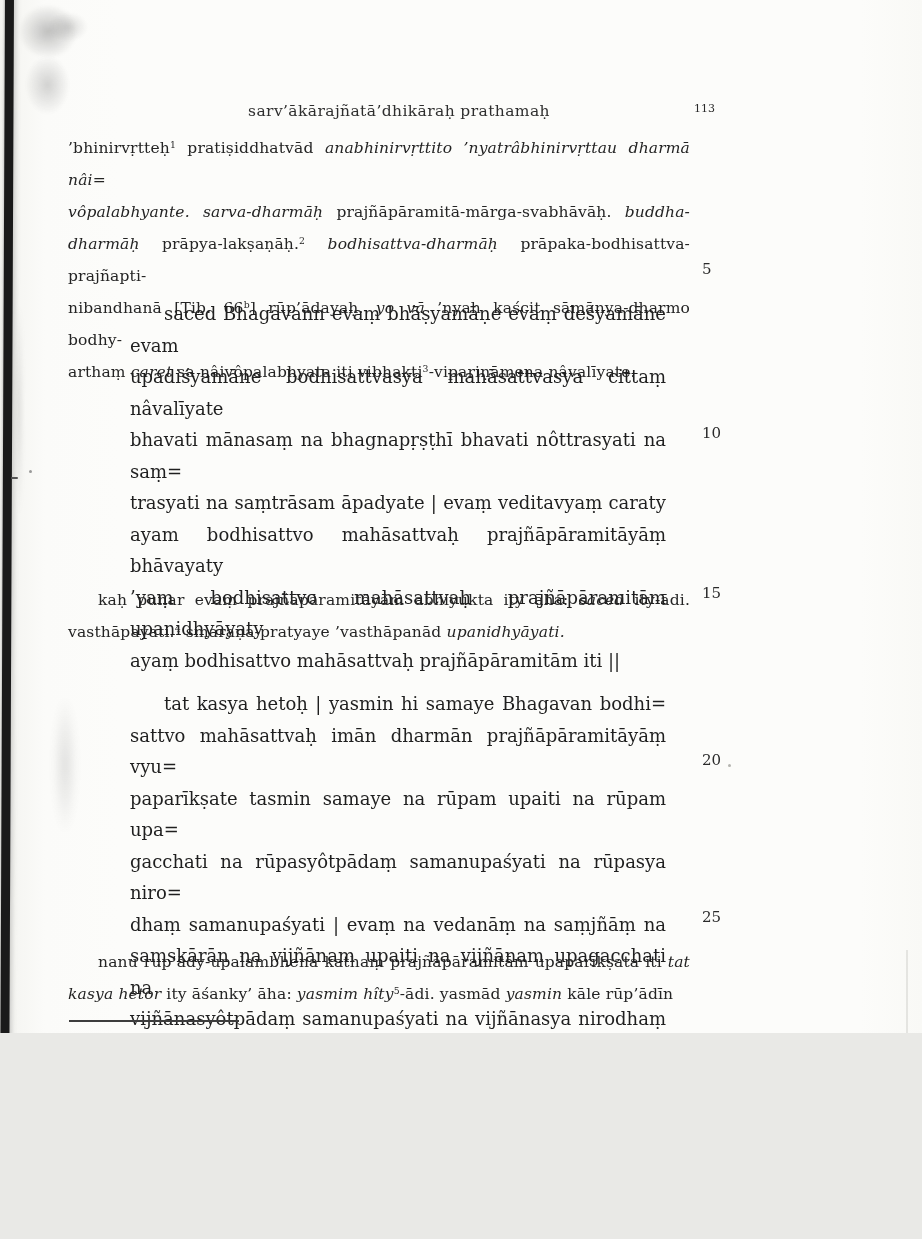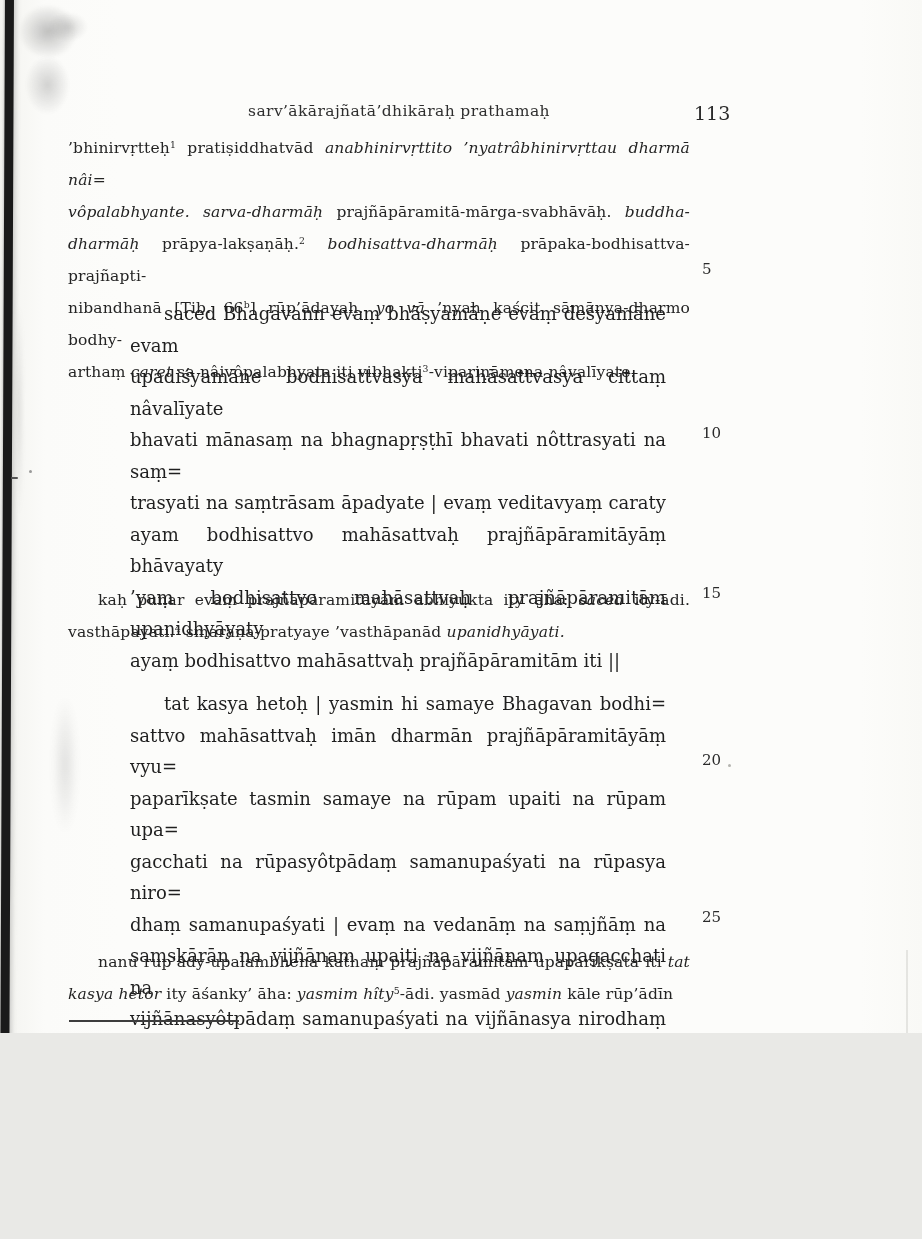--- a/index.html
+++ b/index.html
@@ -5,21 +5,21 @@
   html,body { margin:0; padding:0; background:#e9e9e6; }
   .page {
     position:relative; width:922px; height:1033px; overflow:hidden;
     background:linear-gradient(90deg,#f3f3ef 0px,#fbfbf9 45px,#fcfcfa 120px,#fcfcfa 860px,#f9f9f6 922px);
     font-family:"DejaVu Serif", serif; color:#242424;
   }
   .header-title {
     position:absolute; top:102px; left:68px; width:622px; padding-left:40px; box-sizing:border-box;
     text-align:center; font-size:15.5px; letter-spacing:0.4px; color:#2e2e2e;
   }
-  .page-number { position:absolute; top:102px; left:694px; font-size:19px; color:#2a2a2a; }
+  .page-number { position:absolute; top:102px; left:694px; font-size:11px; color:#2a2a2a; }
   .para { position:absolute; }
   .commentary { left:68px; width:622px; font-size:15.5px; line-height:32px; letter-spacing:0.15px; }
   .quote { left:130px; width:536px; font-size:18px; line-height:31.5px; color:#1f1f1f; }
   .line { text-align:justify; text-align-last:justify; }
   .line.last { text-align-last:left; }
   .fi-c { text-indent:30px; }
   .fi-q { text-indent:34px; }
   .it { font-style:italic; }
   sup { font-size:60%; line-height:0; vertical-align:baseline; position:relative; top:-0.55em; }
   .lineno { position:absolute; left:702px; width:34px; font-size:15px; color:#2a2a2a; }

